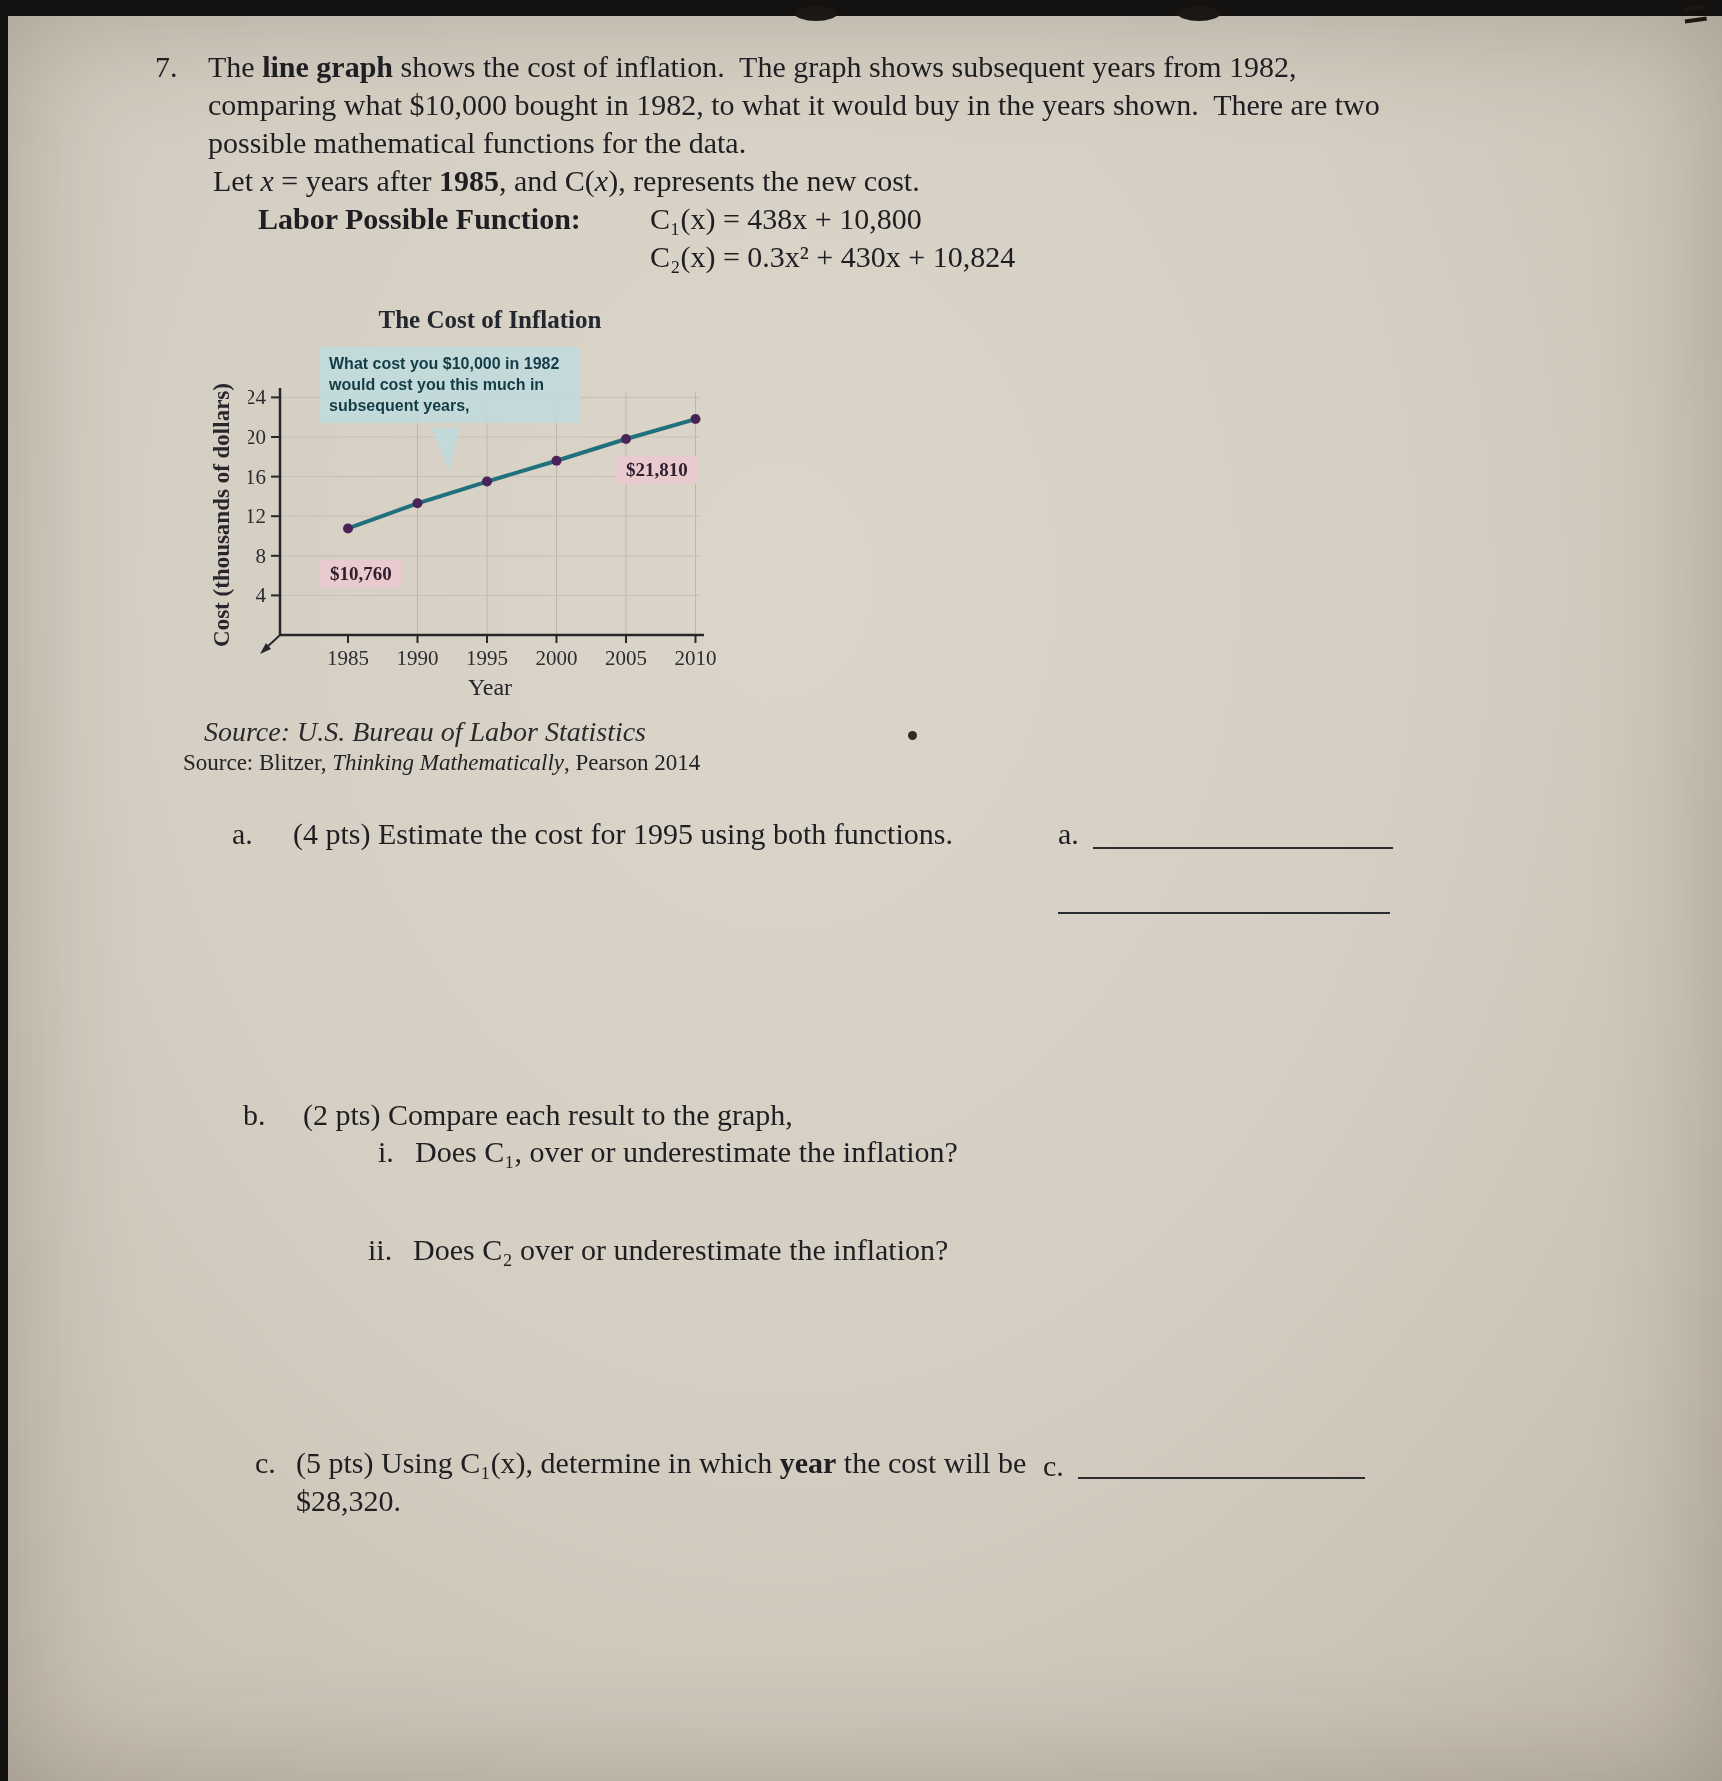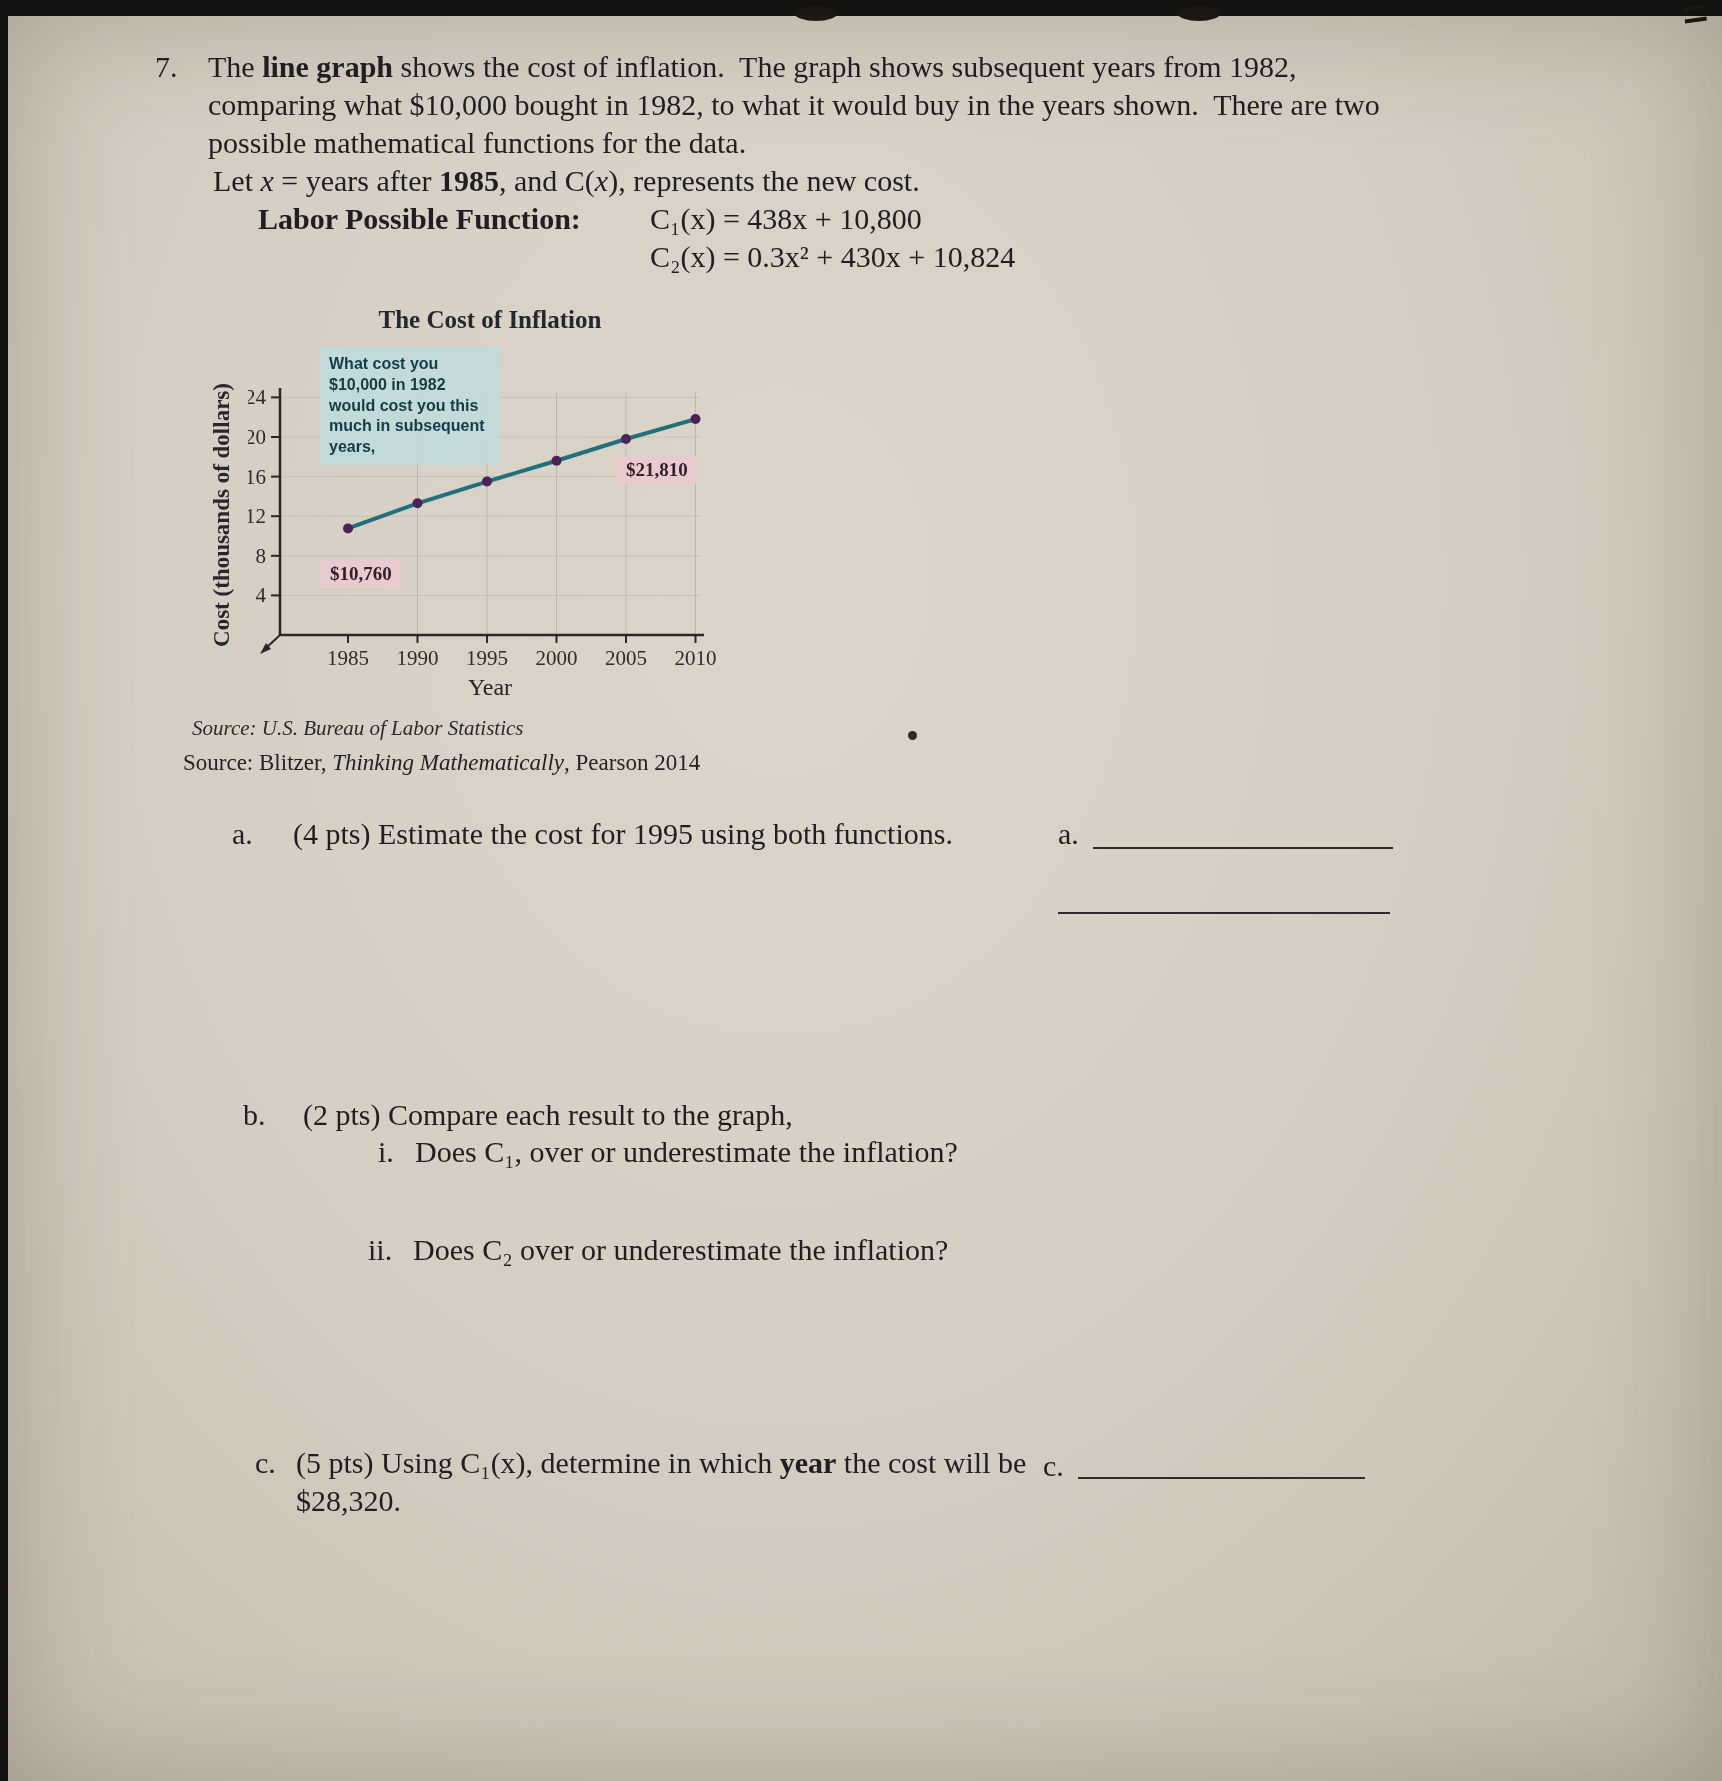--- a/index.html
+++ b/index.html
@@ -37,21 +37,21 @@
   .bold { font-weight: bold; }
   .ital { font-style: italic; }
   .chart-title { font-size: 25px; font-weight: bold; color: #23272f; text-align: center; }
   .y-axis-label {
     font-size: 23px; font-weight: bold; color: #26262b;
     transform: translate(-50%, -50%) rotate(-90deg);
     white-space: nowrap;
   }
   .x-axis-label { font-size: 24px; color: #26262b; text-align: center; }
   .callout {
-    width: 180px;
+    width: 260px;
     background: rgba(194, 218, 220, 0.93);
     color: #143c46;
     font-family: "Liberation Sans", sans-serif;
     font-size: 16px; font-weight: bold; line-height: 1.3;
     padding: 7px 9px;
     border-radius: 3px;
     white-space: normal;
     z-index: 5;
   }
   .callout-tail {
@@ -61,21 +61,21 @@
     z-index: 4;
   }
   .pink-label {
     background: #e9cacf;
     color: #32202e;
     font-size: 19px; font-weight: bold;
     padding: 3px 10px;
     border-radius: 2px;
     z-index: 5;
   }
-  .source1 { font-size: 21px; font-style: italic; color: #2a2a2e; }
+  .source1 { font-size: 28px; font-style: italic; color: #2a2a2e; margin-left: 12px; }
   .source2 { font-size: 23px; color: #232327; }
   .answer-line { border-bottom: 2px solid #2b2b30; height: 2px; }
   .dot { width: 9px; height: 9px; border-radius: 50%; background: #2e2a26; }
   svg text { font-family: "Liberation Serif", serif; }
 </style>
 </head>
 <body>
 
 <div class="paper"></div>
 <div class="notch" style="left:795px; top:6px; width:42px; height:15px;"></div>

